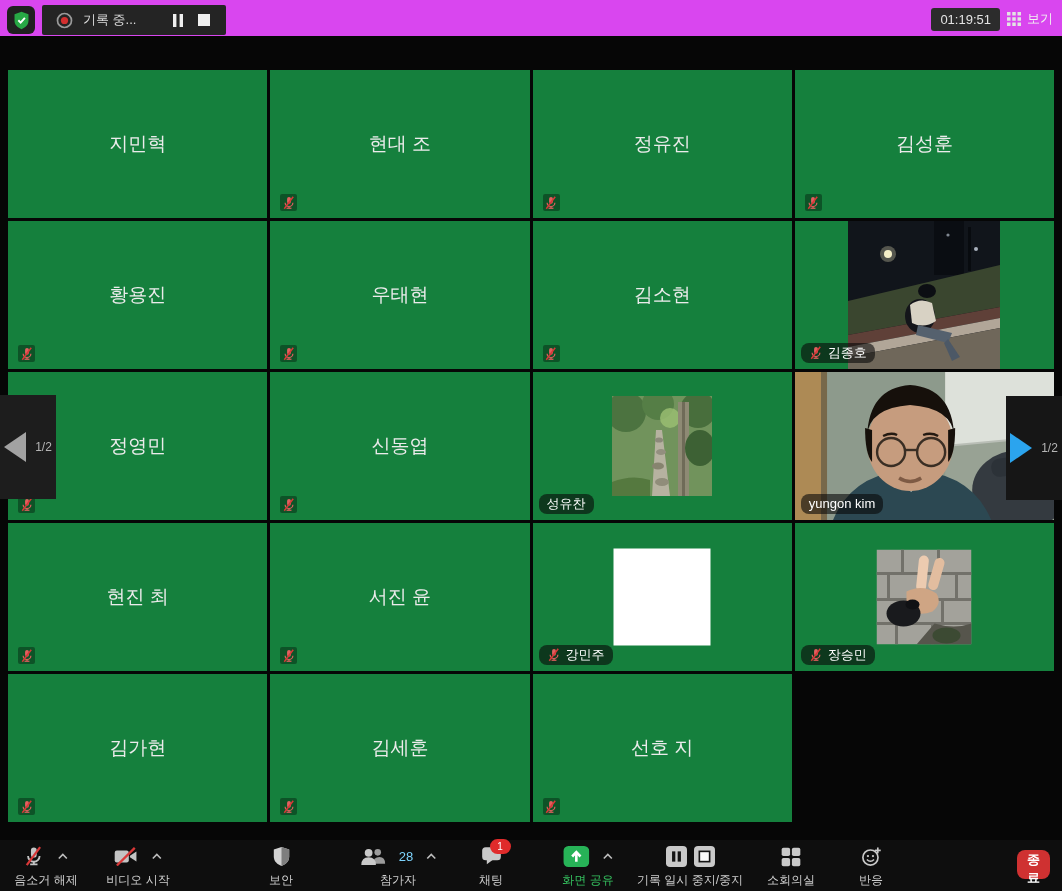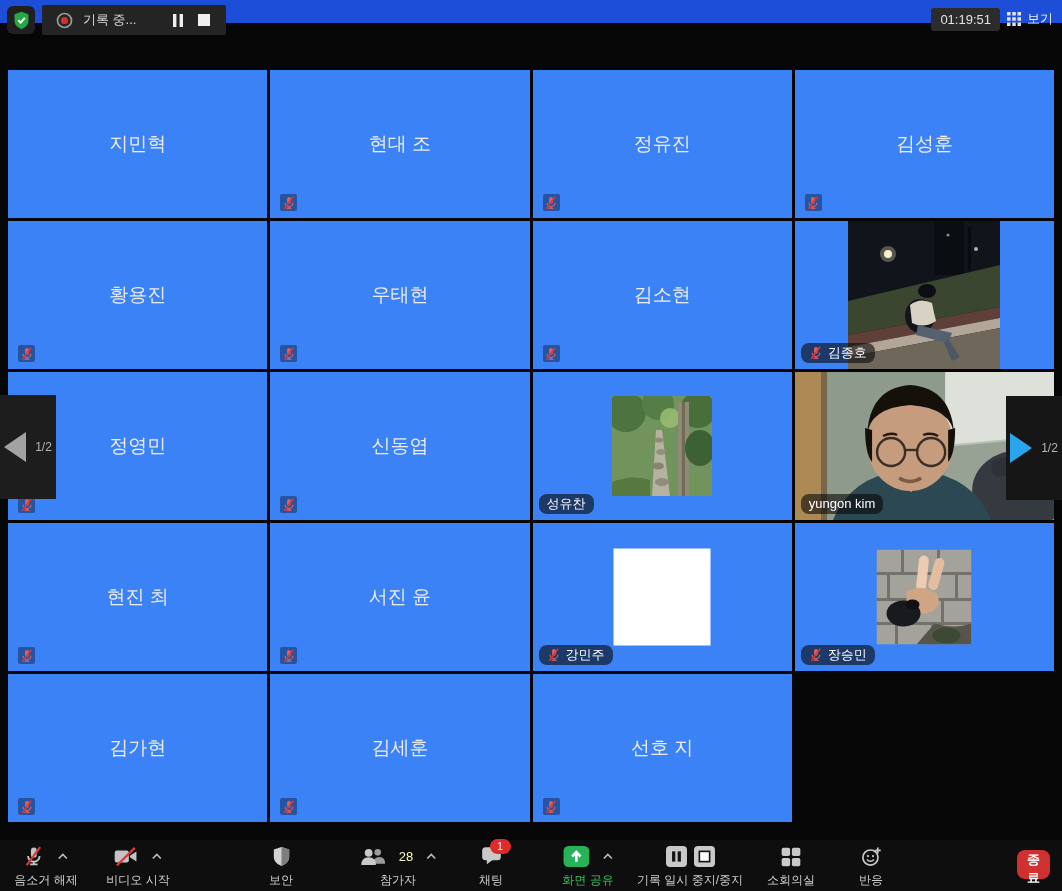--- a/index.html
+++ b/index.html
@@ -2,35 +2,35 @@
 <html><head>
 <meta charset="utf-8">
 <style>
   html,body{margin:0;padding:0;}
   body{
     width:1062px;height:891px;position:relative;overflow:hidden;
     background:#060606;font-family:"Liberation Sans",sans-serif;
     -webkit-font-smoothing:antialiased;
   }
   
-  .topbar{position:absolute;left:0;top:0;width:1062px;height:23px;background:#1d4ed8;}
+  .topbar{position:absolute;left:0;top:0;width:1062px;height:36px;background:#d946ef;}
   .shield-btn{position:absolute;left:7px;top:6px;width:28px;height:28px;border-radius:6px;
     background:#202020;display:flex;align-items:center;justify-content:center;}
   .rec-pill{position:absolute;left:42px;top:5px;height:30px;background:#242424;border-radius:2px;
     display:flex;align-items:center;gap:10px;padding:0 14px;color:#dcdcdc;font-size:13px;}
   .rec-pill .gap{width:14px;}
   .pill-btn{background:none;border:none;padding:2px;display:flex;align-items:center;cursor:pointer;}
   .timer{position:absolute;right:62px;top:8px;height:23px;line-height:23px;background:#2c2c2c;
     border-radius:3px;padding:0 9px;color:#e3e3e3;font-size:13px;}
   .view-btn{position:absolute;right:9px;top:10px;display:flex;align-items:center;gap:6px;
     color:#f0f0f0;font-size:13px;cursor:pointer;padding-left:29px;}
   
   .grid{position:absolute;left:8px;top:70px;width:1046px;height:752px;display:grid;
     grid-template-columns:repeat(4,1fr);grid-template-rows:repeat(5,1fr);gap:3px;}
-  .tile{position:relative;background:#3b82f6;overflow:hidden;}
+  .tile{position:relative;background:#15803d;overflow:hidden;}
   .tile.active{box-shadow:inset 0 0 0 3px #d8df5b;}
   .center-name{position:absolute;inset:0;display:flex;align-items:center;justify-content:center;
     color:#ebebeb;font-size:19px;}
   .mic-badge{position:absolute;left:10px;bottom:7px;width:17px;height:17px;border-radius:2px;
     background:rgba(0,0,0,.35);display:flex;align-items:center;justify-content:center;}
   .name-tag{position:absolute;left:6px;bottom:6px;display:flex;align-items:flex-end;gap:5px;
     background:rgba(8,8,8,.6);color:#fff;font-size:13px;padding:3px 8px;line-height:14px;border-radius:8px;}
   .avatar{position:absolute;left:50%;top:50%;transform:translate(-50%,-50%);display:block;}
   .white-square{width:97px;height:97px;background:#ffffff;}
   .webcam{position:absolute;inset:0;width:100%;height:100%;}
@@ -42,21 +42,21 @@
   .tri-left{width:0;height:0;border-top:15px solid transparent;border-bottom:15px solid transparent;
     border-right:22px solid #a2a2a2;}
   .tri-right{width:0;height:0;border-top:15px solid transparent;border-bottom:15px solid transparent;
     border-left:22px solid #2ba4ee;}
   .nav .page{color:#b5b5b5;font-size:12px;}
   
   .toolbar{position:absolute;left:0;bottom:0;width:1062px;height:51px;background:#0e0e0e;z-index:10;}
   .tb-item{position:absolute;top:5px;transform:translateX(-50%);display:flex;flex-direction:column;
     align-items:center;gap:4px;color:#cfcfcf;font-size:12px;white-space:nowrap;cursor:pointer;}
   .tb-icon-row{height:23px;display:flex;align-items:center;gap:13px;}
-  .tb-count{font-size:13px;color:#fef9c3;}
+  .tb-count{font-size:13px;color:#7dd3fc;}
   .chat-wrap{position:relative;}
   .chat-badge{position:absolute;top:-7px;right:-9px;min-width:15px;height:15px;border-radius:8px;
     background:#e02b2b;color:#fff;font-size:10px;display:flex;align-items:center;justify-content:center;
     padding:0 3px;}
   .green-label{color:#35c15f;}
   .end-btn{position:absolute;right:12px;top:10px;width:33px;height:29px;border:none;border-radius:8px;
     background:#cf3131;color:#fff;font-size:13px;font-weight:bold;cursor:pointer;
     font-family:"Liberation Sans",sans-serif;}
   .defs{position:absolute;width:0;height:0;overflow:hidden;}
   .mic-s{width:14px;height:14px;display:block;}

